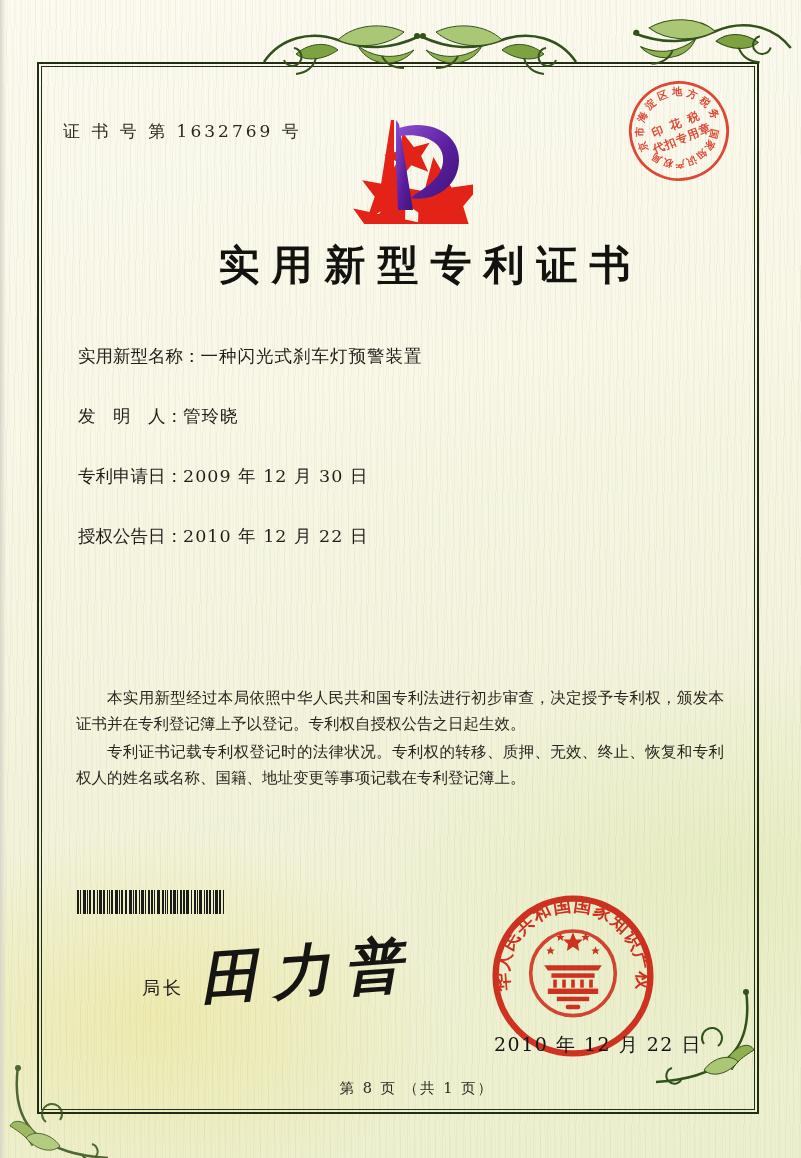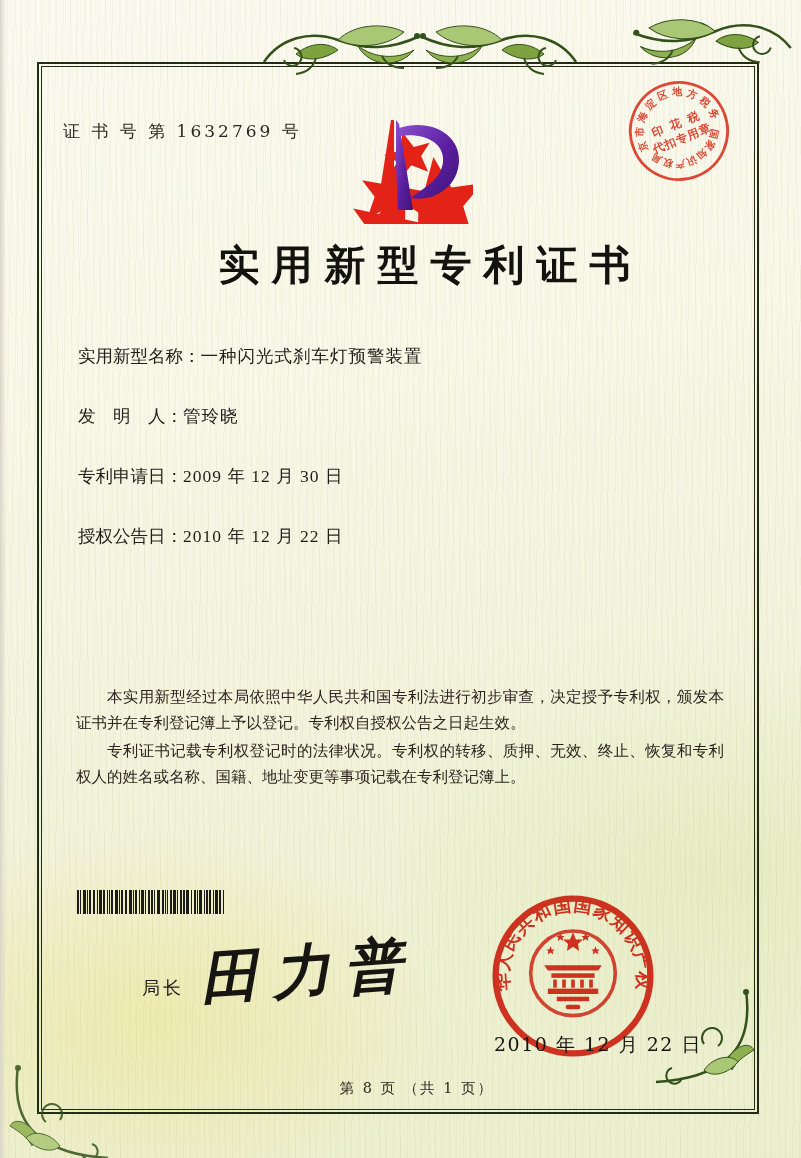--- a/index.html
+++ b/index.html
@@ -20,24 +20,24 @@
   .cert-number{position:absolute;left:63px;top:120px;font-size:17px;letter-spacing:3px;color:#2b2722;}
   .logo{position:absolute;left:313px;top:106px;}
   .tax-stamp{position:absolute;left:624px;top:76px;transform:rotate(-22deg);
     mix-blend-mode:multiply;opacity:.92;}
   .stamp-text{font-family:"DejaVu Sans","Liberation Sans",sans-serif;font-weight:bold;}
   .title{position:absolute;left:0;top:238px;width:100%;margin:0;text-align:center;
     font-size:41px;font-weight:700;letter-spacing:12px;text-indent:12px;color:#14120f;}
   .fields{position:absolute;left:78px;top:344px;width:620px;}
   .field{height:60px;font-size:17.5px;white-space:nowrap;}
   .field .flabel{color:#211d19;}
-  .field .fvalue{color:#211d19;letter-spacing:1px;font-family:Liberation Serif, serif;}
+  .field .fvalue{color:#211d19;letter-spacing:1px;}
   .body-text{position:absolute;left:76px;top:686px;width:648px;font-size:15.5px;
     line-height:25.5px;text-align:justify;color:#2a251f;}
-  .body-text p{margin:0 0 3px 0;text-indent:31px;font-family:Liberation Mono, monospace;}
+  .body-text p{margin:0 0 3px 0;text-indent:31px;}
   .barcode{position:absolute;left:77px;top:890px;width:252px;height:24px;display:flex;align-items:stretch;}
   .barcode i{display:block;height:100%;background:#1b1b18;}
   .sig-title{position:absolute;left:142px;top:976px;font-size:18px;letter-spacing:3px;color:#1d1a16;}
   .sig-name{position:absolute;left:200px;top:933px;font-size:58px;font-weight:bold;font-style:italic;
     letter-spacing:14px;transform:rotate(-4deg);color:#171512;
     font-family:"DejaVu Sans","Liberation Sans",sans-serif;}
   .big-seal{position:absolute;left:483px;top:886px;mix-blend-mode:multiply;opacity:.95;}
   .seal-arc-text{font-family:"DejaVu Sans","Liberation Sans",sans-serif;font-weight:bold;}
   .seal-date{position:absolute;left:494px;top:1032px;font-size:19px;letter-spacing:1.5px;color:#161513;z-index:5;}
   .footer{position:absolute;left:50%;top:1079px;transform:translateX(-55%);

